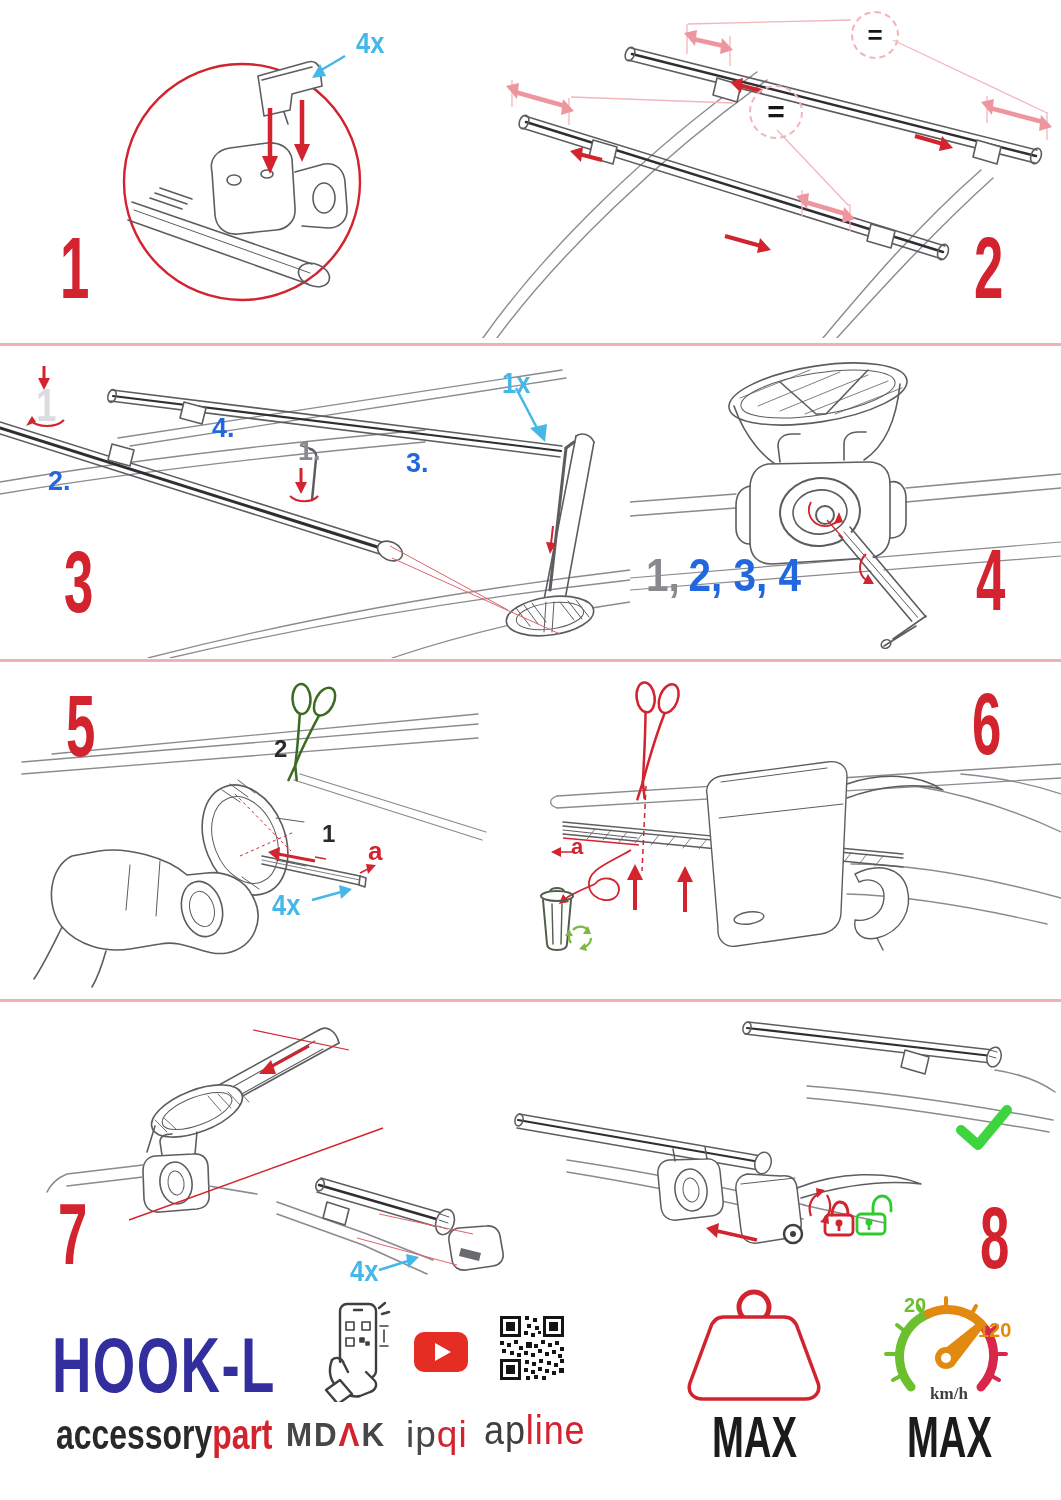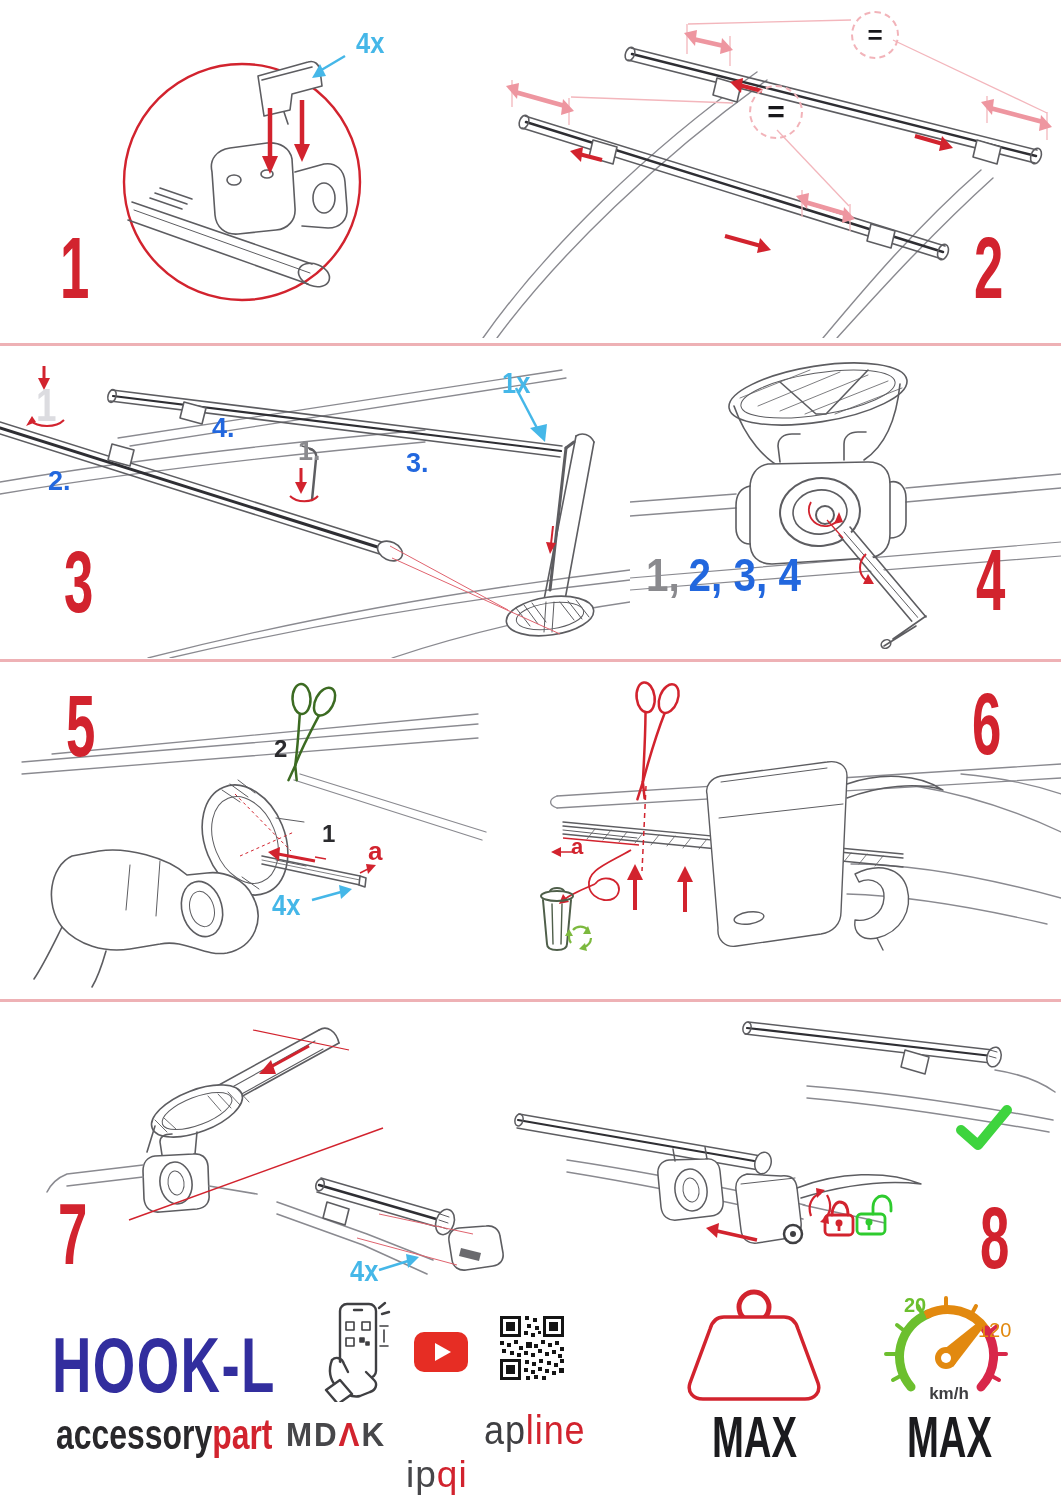--- a/index.html
+++ b/index.html
@@ -19,30 +19,30 @@
   .eqc{position:absolute;border:2px dashed #f2b3b9;border-radius:50%;display:flex;
        align-items:center;justify-content:center;font-weight:800;color:#17171a;}
   .seq{font-size:46px;font-weight:600;transform:scaleX(.88);transform-origin:left top;}
   .seq .g{color:#8a8a8e;} .seq .b{color:#2267de;margin-left:10px;}
   .logo-product{font-size:78px;font-weight:700;color:#322e9e;letter-spacing:2px;
        transform:scaleX(.7);transform-origin:left top;}
   .logo-maker{font-size:42px;font-weight:700;transform:scaleX(.76);transform-origin:left top;}
   .logo-maker .d{color:#29282b;} .logo-maker .r{color:#d2232e;}
   .p-mdak{font-size:33px;font-weight:700;letter-spacing:2px;color:#47474a;transform:scaleX(.95);transform-origin:left top;}
   .p-mdak .r{color:#d2232e;}
-  .p-ipqi{font-size:37px;color:#47474a;letter-spacing:1px;margin-top:40px;}
+  .p-ipqi{font-size:37px;color:#47474a;letter-spacing:1px;}
   .p-ipqi .r{color:#d2232e;}
   .p-apline{font-size:40px;color:#3f3f42;letter-spacing:1px;transform:scaleX(.9);transform-origin:left top;}
   .p-apline .r{color:#d2232e;}
   .ctr{position:absolute;text-align:center;}
   .maxtxt{display:inline-block;font-size:58px;font-weight:600;color:#1b1b1e;transform:scaleX(.66);transform-origin:center top;}
   .kg{display:inline-block;font-size:40px;font-weight:700;color:#d2232e;transform:scaleX(.8);transform-origin:center top;}
   .sp60{color:#6cbf2e;font-size:20px;font-weight:700;}
-  .sp120{color:#e2890f;font-size:20px;font-weight:400;}
-  .kmh{display:inline-block;font-size:17px;color:#3f3f42;font-weight:600;}
+  .sp120{color:#e2890f;font-size:20px;font-weight:700;}
+  .kmh{display:inline-block;font-size:17px;color:#3f3f42;font-weight:600;font-family:Liberation Serif, serif;}
 </style>
 </head>
 <body>
 
 <div class="page">
 
   <div class="divider" style="top:343px"></div>
   <div class="divider" style="top:659px"></div>
   <div class="divider" style="top:999px"></div>
 

